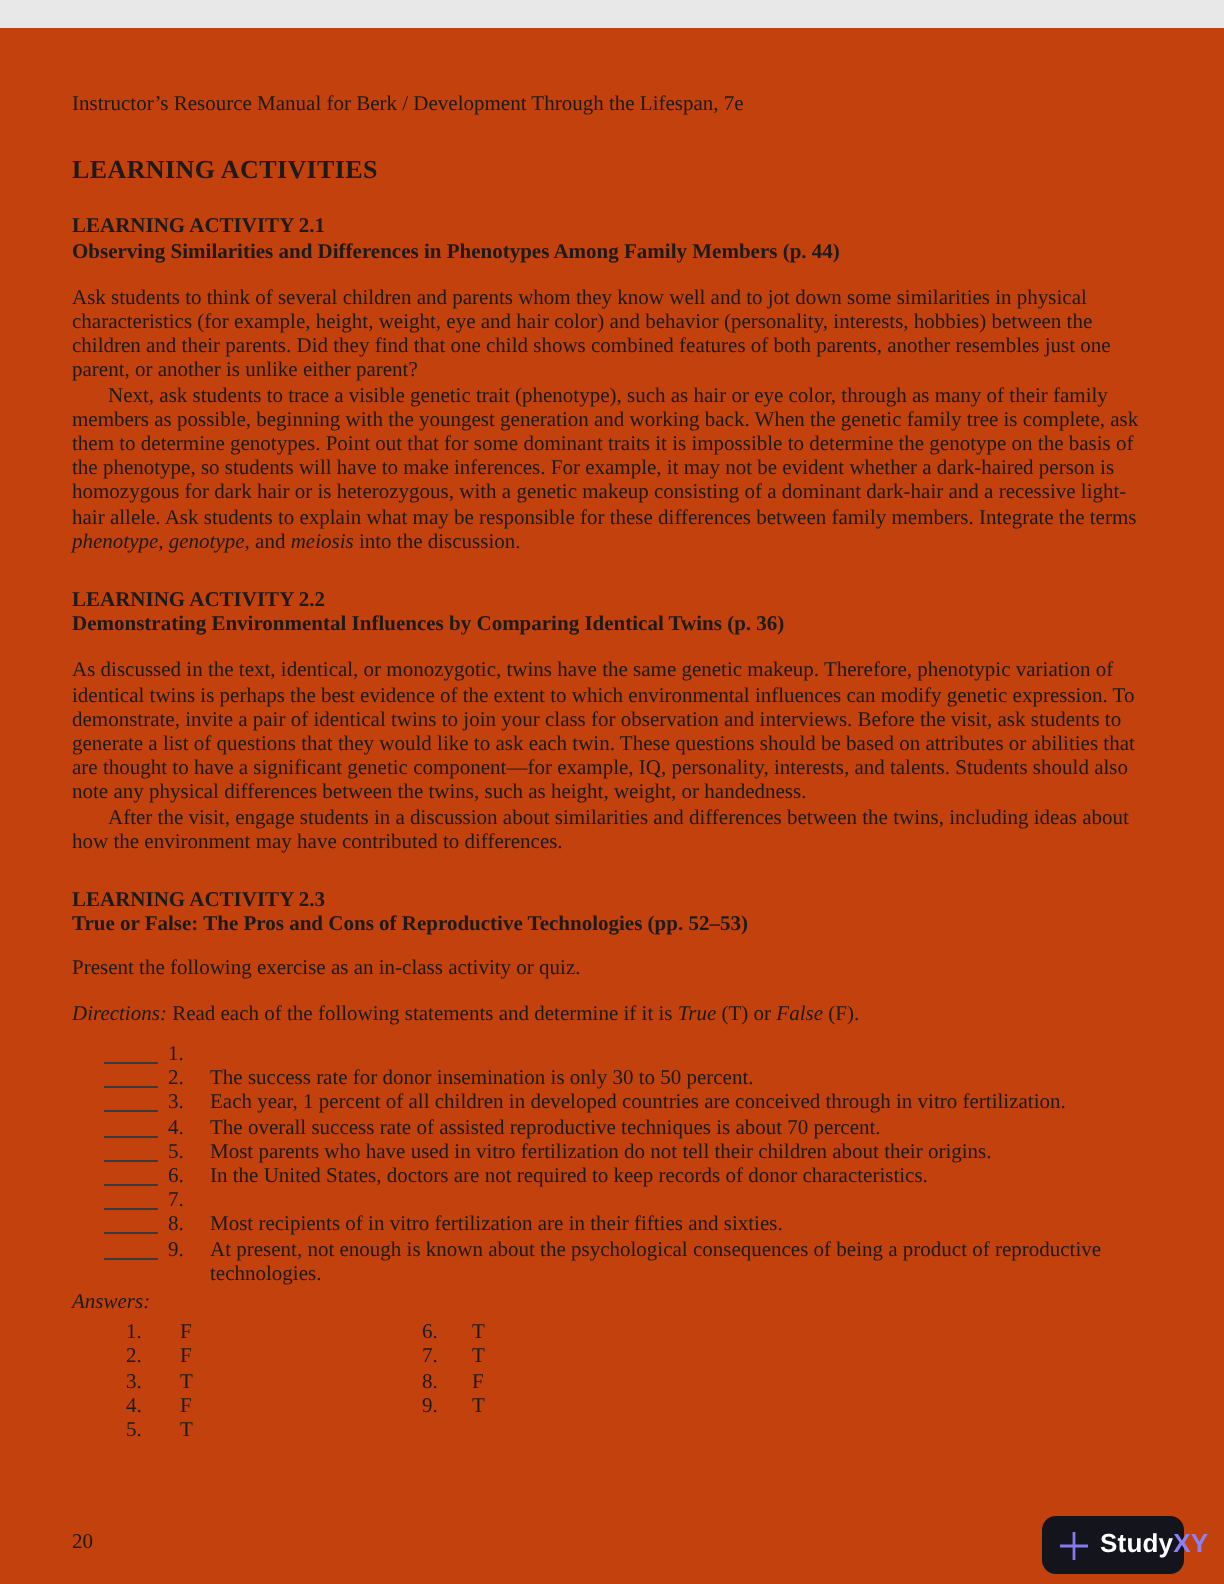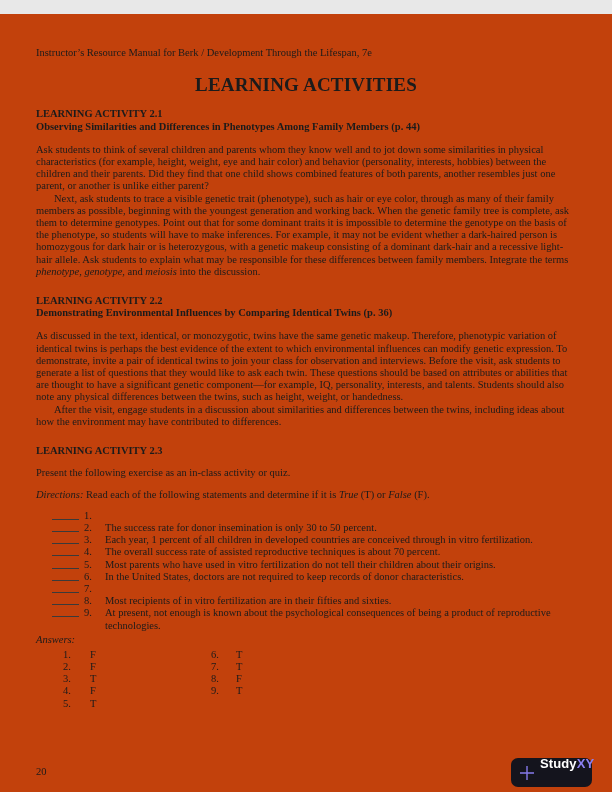--- a/index.html
+++ b/index.html
@@ -5,42 +5,42 @@
   * { margin:0; padding:0; box-sizing:border-box; }
   html,body { background:#e8e8e8; }
   .page {
     position:relative; width:612px; height:792px; margin:14px auto;
     background:#c2410c; font-family:"Liberation Serif", serif;
     font-size:10.5px; line-height:12.2px; color:#1b1b1b;
     overflow:hidden;
   }
   .content { position:absolute; left:36px; right:36px; top:33px; }
   .doc-header { font-size:10.5px; }
-  .page-title { text-align:center; font-weight:bold; font-size:19px; letter-spacing:.2px; margin-top:20px; }
+  .page-title { text-align:left; font-weight:bold; font-size:13px; letter-spacing:.2px; margin-top:20px; }
   .act-heading { margin-top:17px; font-weight:bold; }
   .act-heading div { font-weight:bold; }
   .para { margin-top:11px; text-align:left; }
   .para-indent { text-indent:18px; }
   .it { font-style:italic; }
   .intro-line { margin-top:10px; }
   .directions { margin-top:10px; }
   .tf-list { margin-top:8px; }
   .tf-item { display:flex; align-items:flex-start; }
   .tf-blank { flex:none; width:27px; margin-left:16px; height:10px; border-bottom:1px solid #3a3a3a; }
   .tf-num { flex:none; width:12px; margin-left:5px; }
   .tf-text { flex:1; margin-left:9px; }
   .answers-label { font-style:italic; margin-top:2px; }
   .ans-rows { margin-top:3px; }
   .ans-row { position:relative; height:12.2px; }
   .ans-row span { position:absolute; top:0; }
   .a1n { left:27px; } .a1v { left:54px; } .a2n { left:175px; } .a2v { left:200px; }
   .page-number { position:absolute; left:36px; top:752px; font-size:10.5px; }
   .brand-badge {
-    position:absolute; top:744px; right:20px; width:81px; height:29px;
-    border-radius:7px; display:flex; padding:0 9px 0 8px;
+    position:absolute; top:744px; right:20px; width:71px; height:29px;
+    border-radius:7px; display:flex; align-items:center; padding:0 9px 0 8px;
     font-family:"Liberation Sans", sans-serif;
   }
   .brand-plus { flex:none; display:flex; align-items:center; margin-right:5px; }
   .brand-text { font-weight:bold; font-size:13px; letter-spacing:.1px; white-space:nowrap; }
 </style>
 </head>
 <body>
 
 <div class="page">
   <div class="content">
@@ -58,20 +58,21 @@
 
     <div class="act-heading">
       <div>LEARNING ACTIVITY 2.2</div>
       <div>Demonstrating Environmental Influences by Comparing Identical Twins (p. 36)</div>
     </div>
     <p class="para">As discussed in the text, identical, or monozygotic, twins have the same genetic makeup. Therefore, phenotypic variation of identical twins is perhaps the best evidence of the extent to which environmental influences can modify genetic expression. To demonstrate, invite a pair of identical twins to join your class for observation and interviews. Before the visit, ask students to generate a list of questions that they would like to ask each twin. These questions should be based on attributes or abilities that are thought to have a significant genetic component—for example, IQ, personality, interests, and talents. Students should also note any physical differences between the twins, such as height, weight, or handedness.</p>
     <p class="para para-indent" style="margin-top:0;">After the visit, engage students in a discussion about similarities and differences between the twins, including ideas about how the environment may have contributed to differences.</p>
 
     <div class="act-heading">
       <div>LEARNING ACTIVITY 2.3</div>
+      <div>True or False: The Pros and Cons of Reproductive Technologies (pp. 52–53)</div>
     </div>
     <p class="intro-line">Present the following exercise as an in-class activity or quiz.</p>
     <p class="directions"><span class="it">Directions:</span><span> Read each of the following statements and determine if it is </span><span class="it">True</span><span> (T) or </span><span class="it">False</span><span> (F).</span></p>
 
     <div class="tf-list">
       <div class="tf-item">
           <span class="tf-blank"></span>
           <span class="tf-num">1.</span>
         </div>
       <div class="tf-item">

